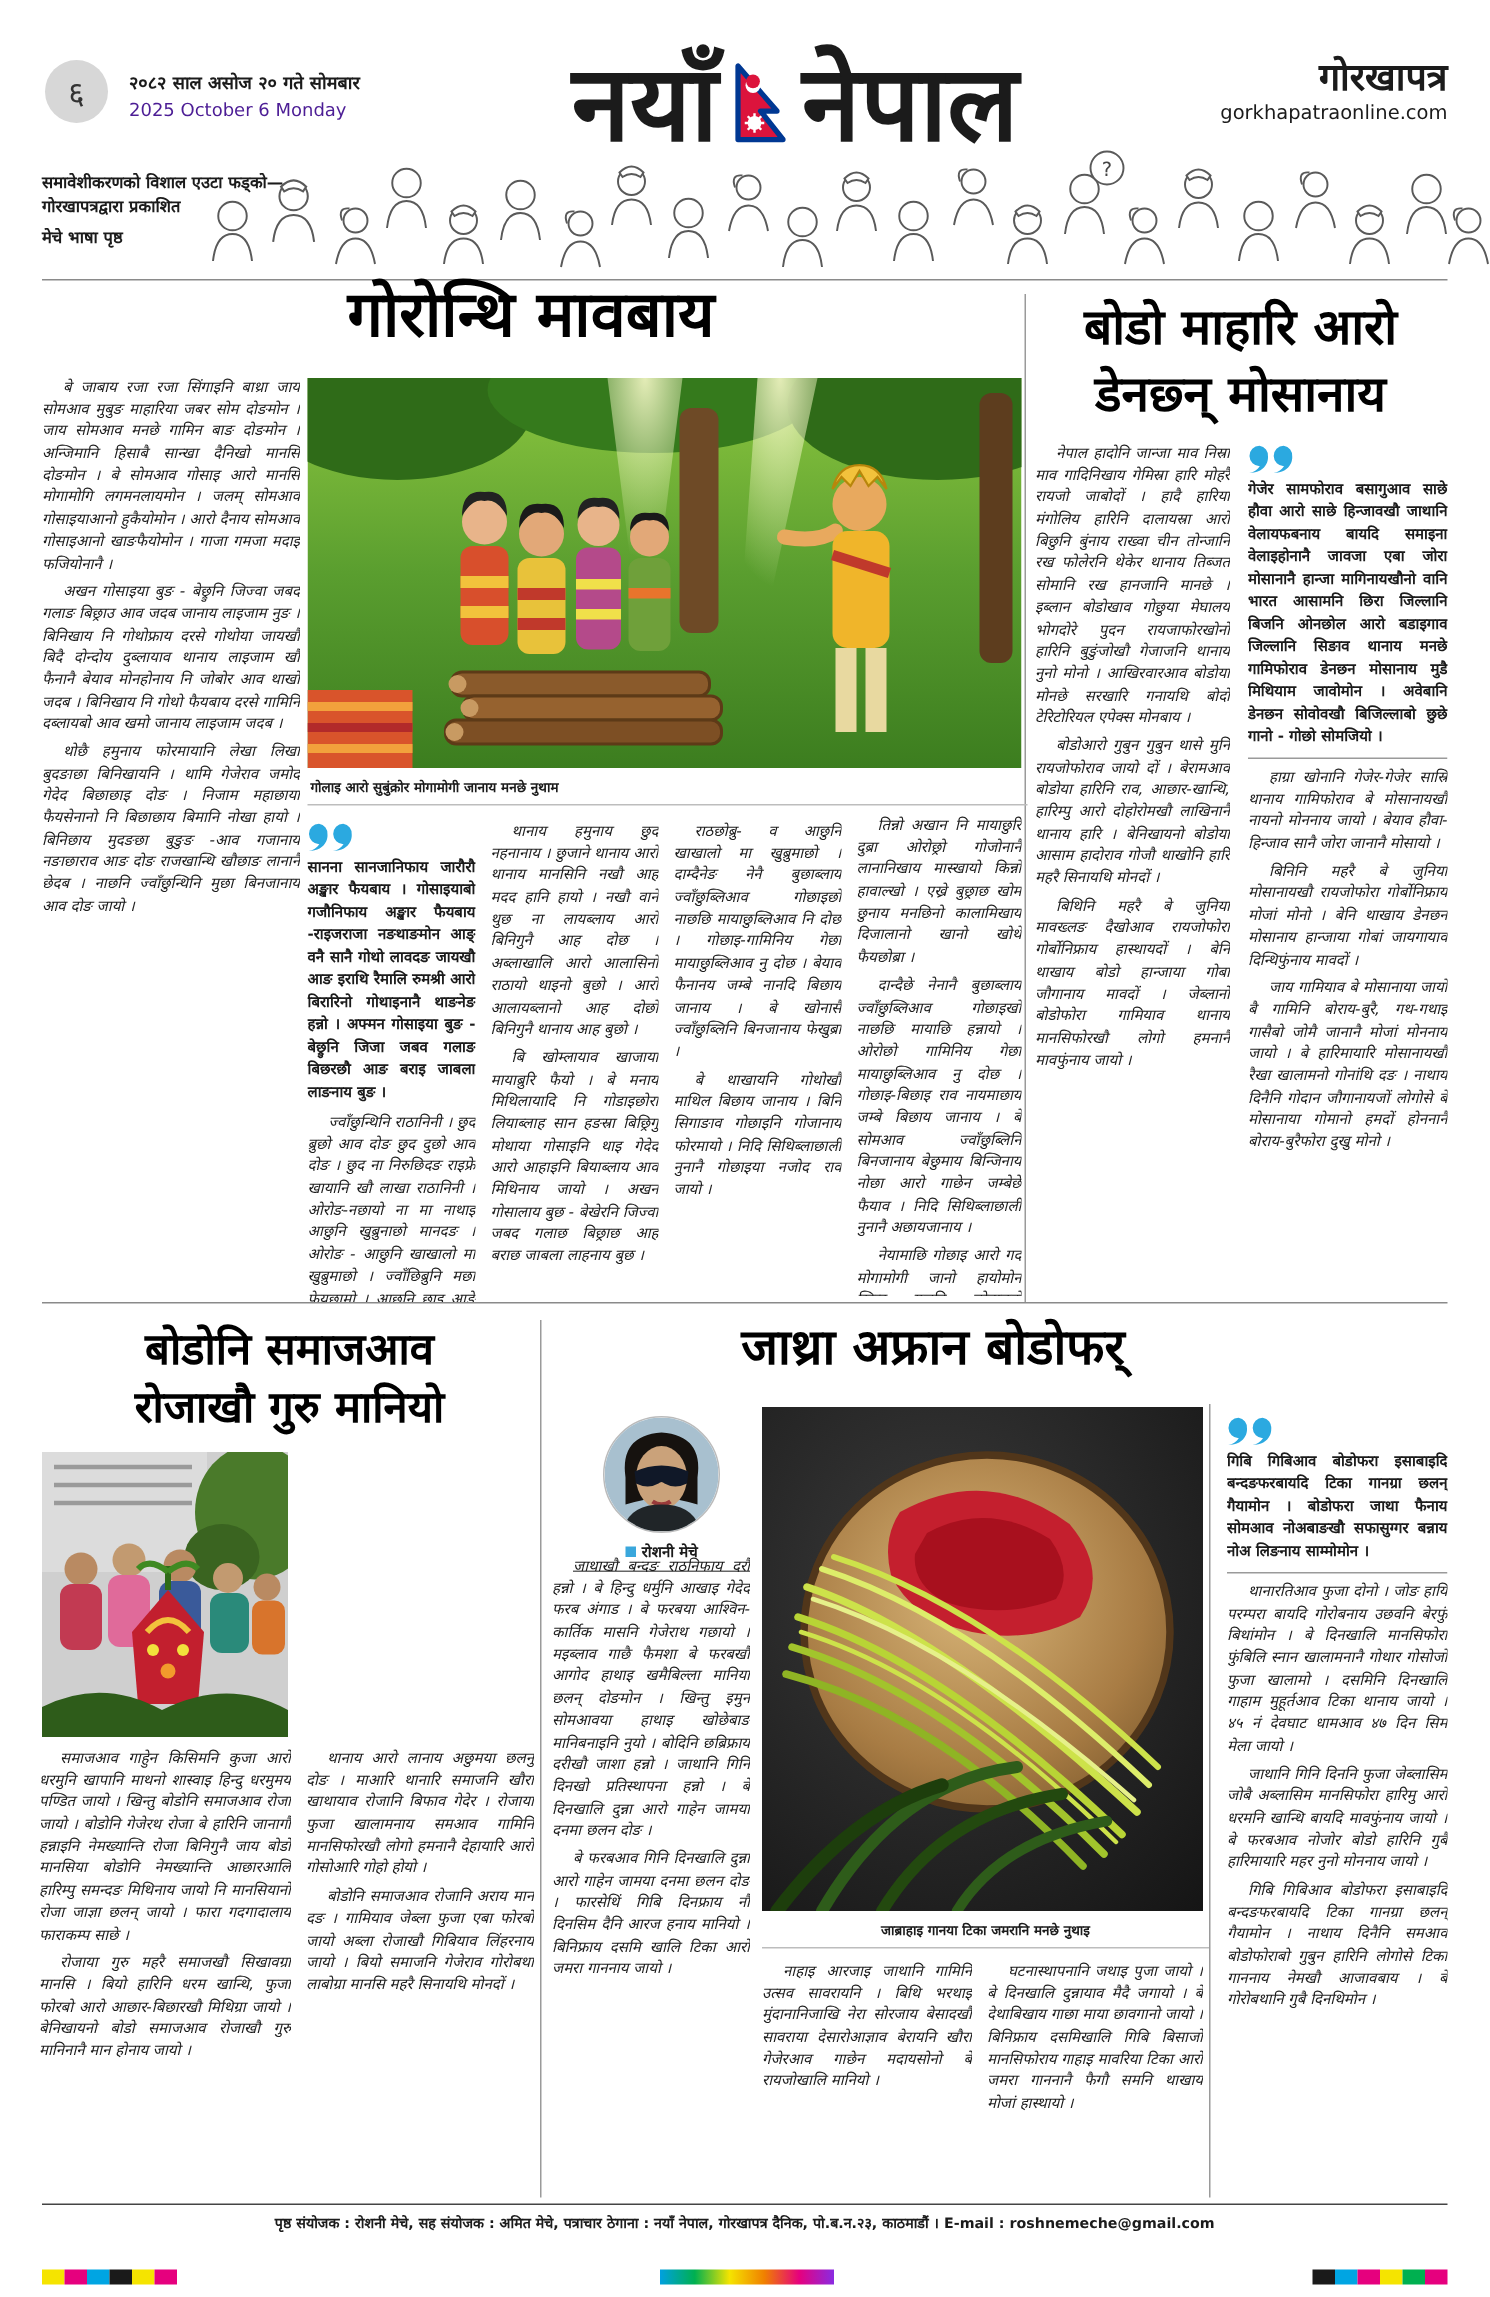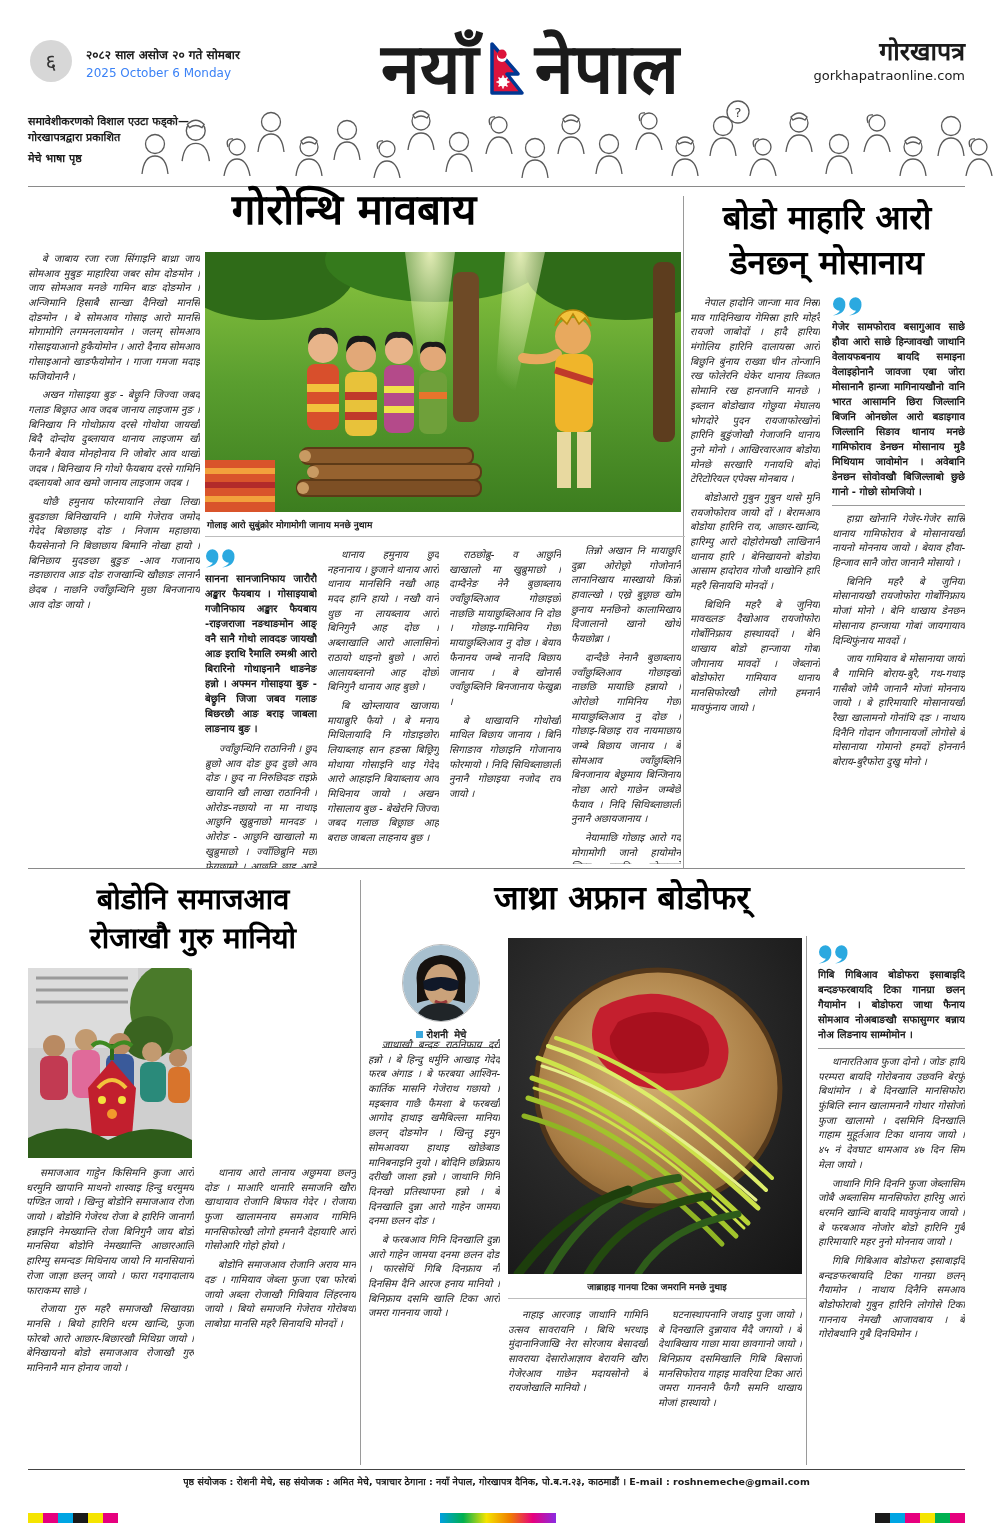--- a/index.html
+++ b/index.html
@@ -8,21 +8,21 @@
     font-family:"DejaVu Sans","Liberation Sans",sans-serif;
     color:#1b1b1b;overflow:hidden;
   }
   .abs{position:absolute;}
   
   .pagenum-circle{left:30px;top:40px;width:42px;height:42px;border-radius:50%;
     background:#d7d7d7;display:flex;align-items:center;justify-content:center;
     font-size:21px;color:#333;}
   .date-block{left:86px;top:46px;font-size:12px;line-height:1.5;}
   .date-np{font-weight:bold;}
-  .date-en{color:#3b82f6;}
+  .date-en{color:#4c1d95;}
   .masthead{left:360px;top:34px;width:340px;display:flex;align-items:center;justify-content:center;gap:10px;}
   .masthead .word{font-size:70px;font-weight:bold;line-height:1;}
   .brand-block{right:28px;left:auto;top:38px;text-align:right;}
   .brand{font-size:25px;font-weight:bold;line-height:1.1;}
   .website{font-size:13px;margin-top:2px;}
   .tagline{left:28px;top:114px;width:230px;font-size:11px;font-weight:bold;line-height:1.45;}
   .page-label{left:28px;top:150px;font-size:11px;font-weight:bold;}
   .crowd{left:138px;top:94px;}
   .hrule{height:0;border-top:1px solid #8a8a8a;}
   .vrule{width:0;border-left:1px solid #9a9a9a;}
@@ -35,21 +35,21 @@
   
   .col{font-size:10px;line-height:1.47;text-align:justify;overflow:hidden;}
   .para{margin:0 0 4px 0;text-indent:14px;font-style:italic;}
   .caption{font-size:9px;font-weight:bold;padding:4px 2px 5px 2px;border-bottom:1px solid #bdbdbd;}
   .quote-block{font-size:10px;line-height:1.5;text-align:justify;font-weight:bold;}
   .quote-icon{display:block;margin-bottom:2px;}
   .quote-rule{border-top:1px solid #9a9a9a;margin-top:6px;}
   
   .byline-box{left:382px;top:944px;width:118px;text-align:center;}
   .avatar-wrap{width:76px;height:76px;border-radius:50%;overflow:hidden;margin:0 auto;border:1px solid #bbb;}
-  .byline-name{margin-top:5px;font-size:10px;font-weight:bold;font-family:Liberation Mono, monospace;}
+  .byline-name{margin-top:5px;font-size:10px;font-weight:bold;}
   .byline-name .sq{display:inline-block;width:7px;height:7px;background:#3aa7dc;margin-right:4px;}
   .byline-rule{border-top:1px solid #666;margin-top:6px;}
   
   .footer-line{left:28px;top:1475px;width:937px;text-align:center;font-size:9.5px;font-weight:bold;}
   .cbar{top:1513px;height:10px;display:flex;}
   .cbar div{width:15px;height:10px;}
   .rainbow{left:440px;top:1513px;width:116px;height:10px;
     background:linear-gradient(90deg,#00a0e0,#00b050,#f5e400,#f08000,#e6007e,#8a2be2);}
   img,svg{display:block;}
 </style>

